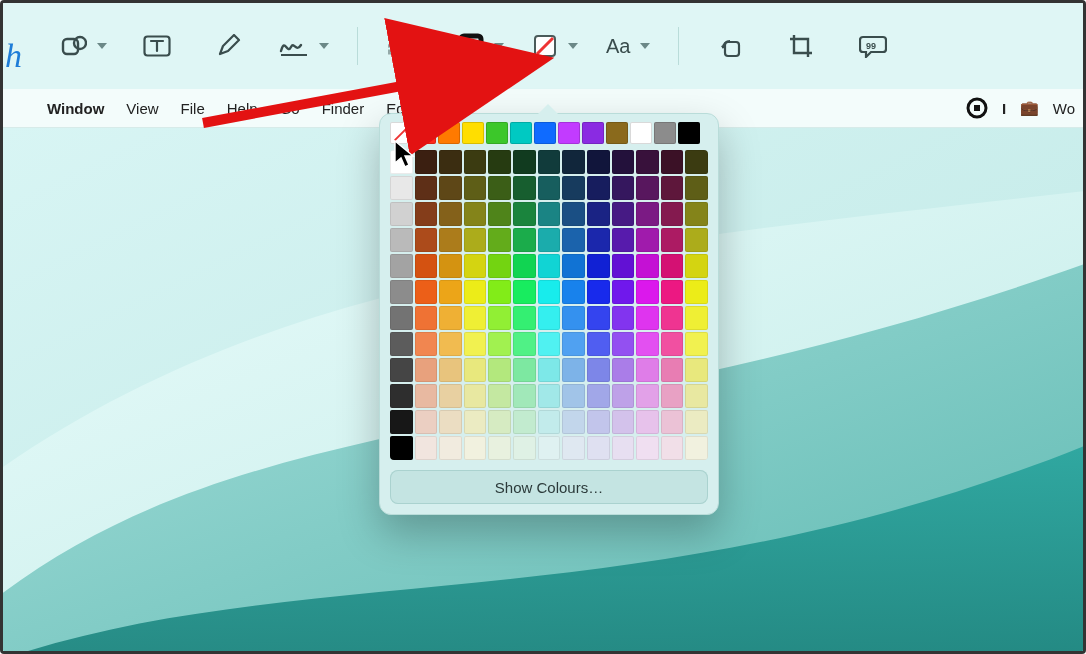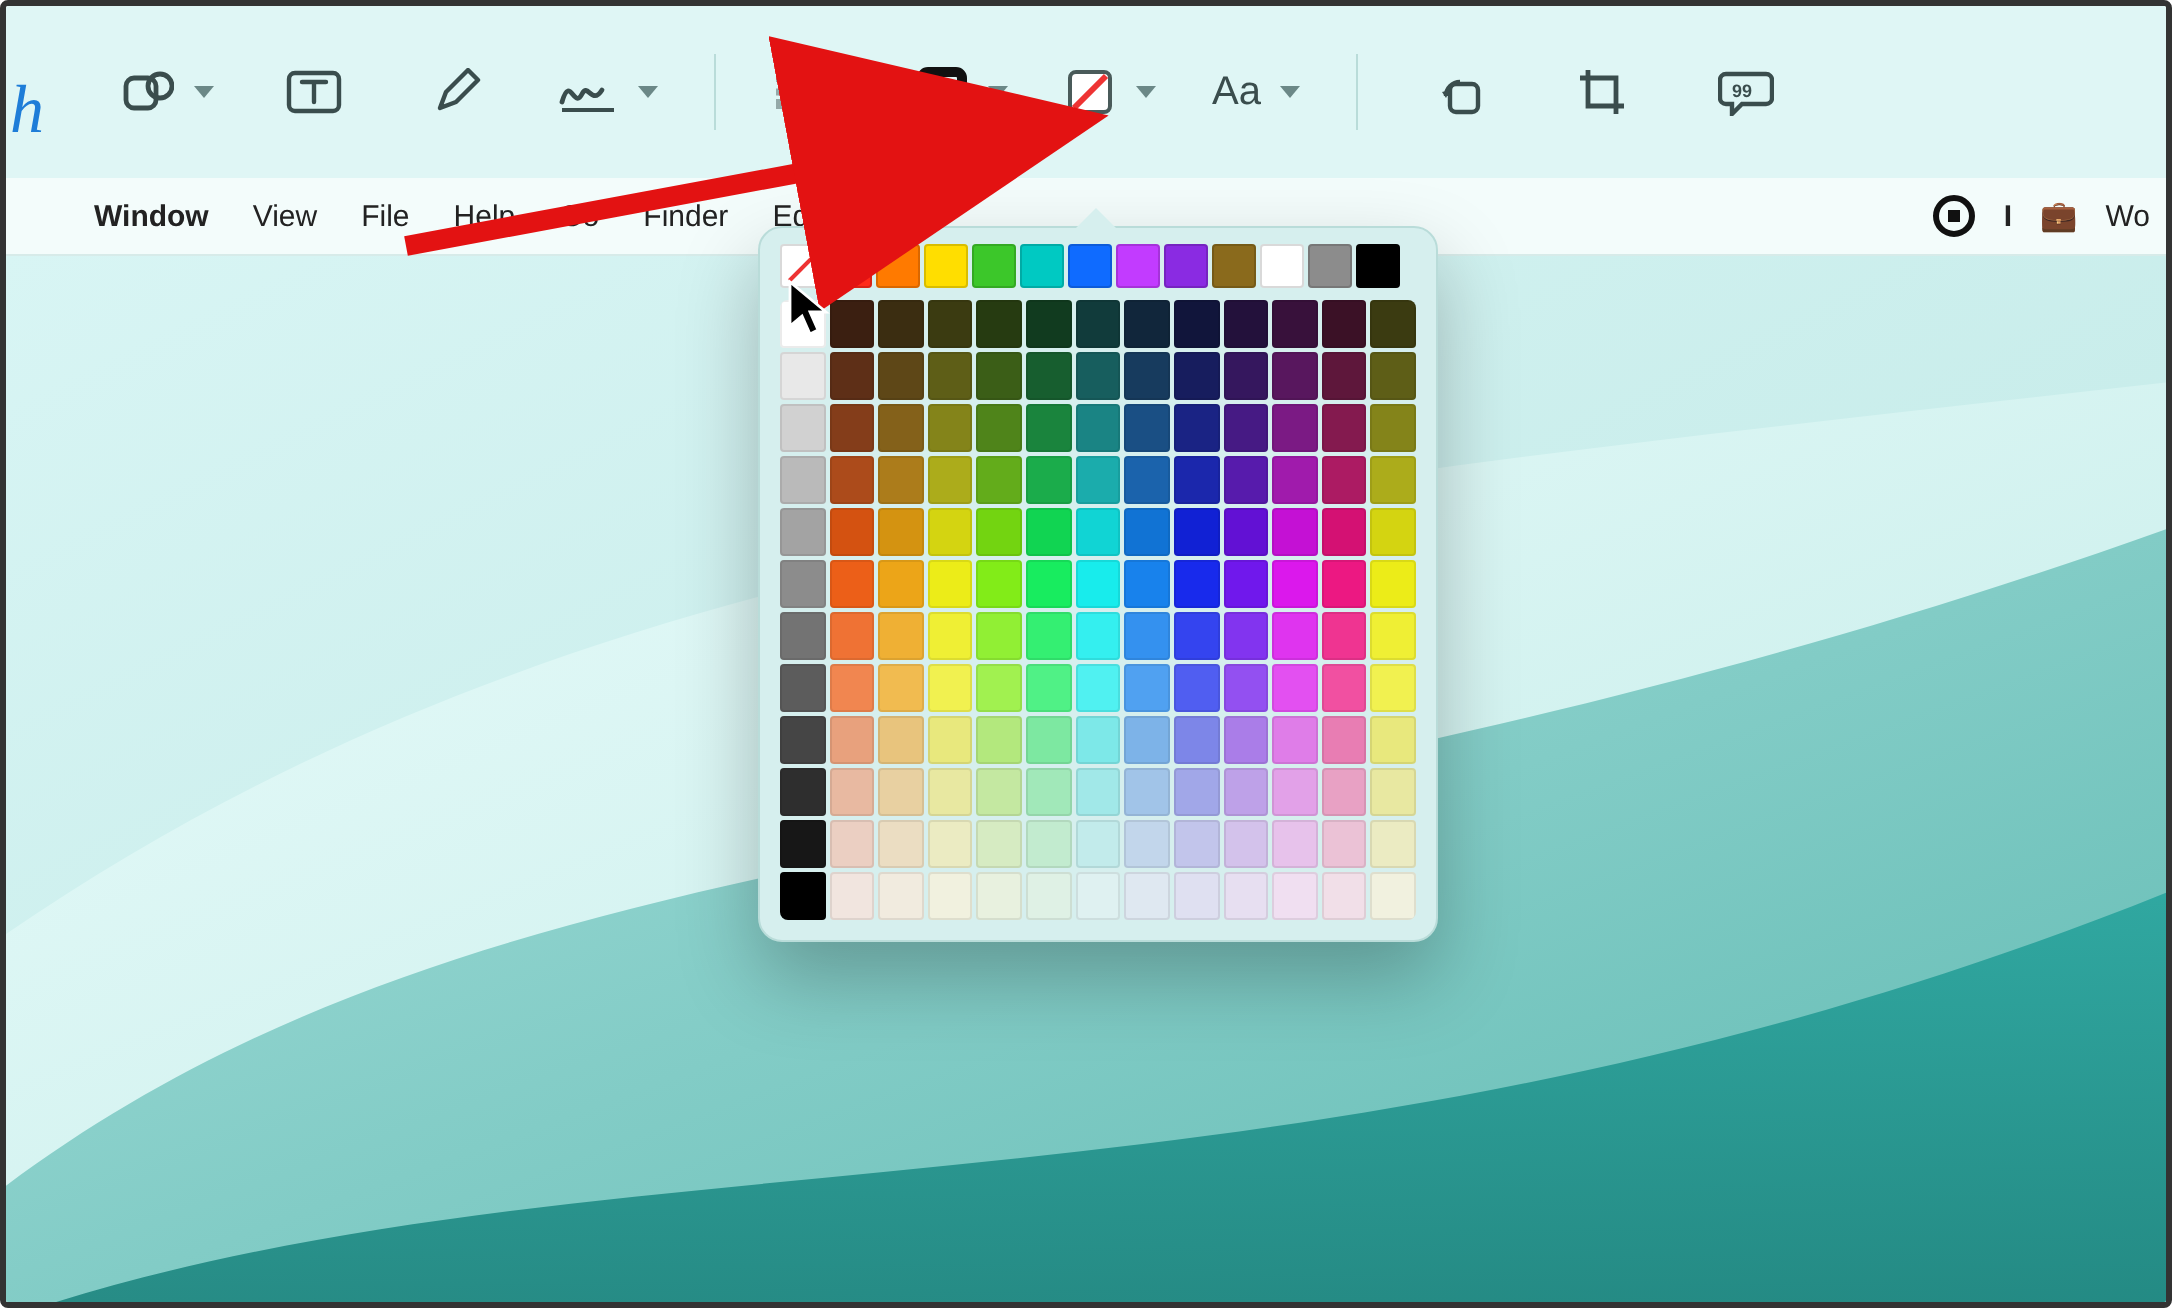--- a/index.html
+++ b/index.html
@@ -358,20 +358,23 @@
         <div class="cell" style="background: rgb(232, 241, 223);"></div>
         <div class="cell" style="background: rgb(223, 241, 229);"></div>
         <div class="cell" style="background: rgb(223, 241, 241);"></div>
         <div class="cell" style="background: rgb(223, 232, 241);"></div>
         <div class="cell" style="background: rgb(223, 224, 241);"></div>
         <div class="cell" style="background: rgb(231, 223, 241);"></div>
         <div class="cell" style="background: rgb(240, 223, 241);"></div>
         <div class="cell" style="background: rgb(241, 223, 232);"></div>
         <div class="cell" style="background: rgb(241, 241, 223);"></div>
       </div>
+    <div class="show-btn">
+      <span>Show Colours…</span>
+    </div>
   </div>
 
   <svg class="overlay" width="1086" height="654">
     <defs>
       <marker id="ah" markerWidth="16" markerHeight="14" refX="12" refY="7" orient="auto">
         <path d="M0 0 L16 7 L0 14 Z" fill="#e31212"></path>
       </marker>
     </defs>
     <line x1="200" y1="120" x2="512" y2="62" stroke="#e31212" stroke-width="10" marker-end="url(#ah)"></line>
     <g transform="translate(392,138)">

